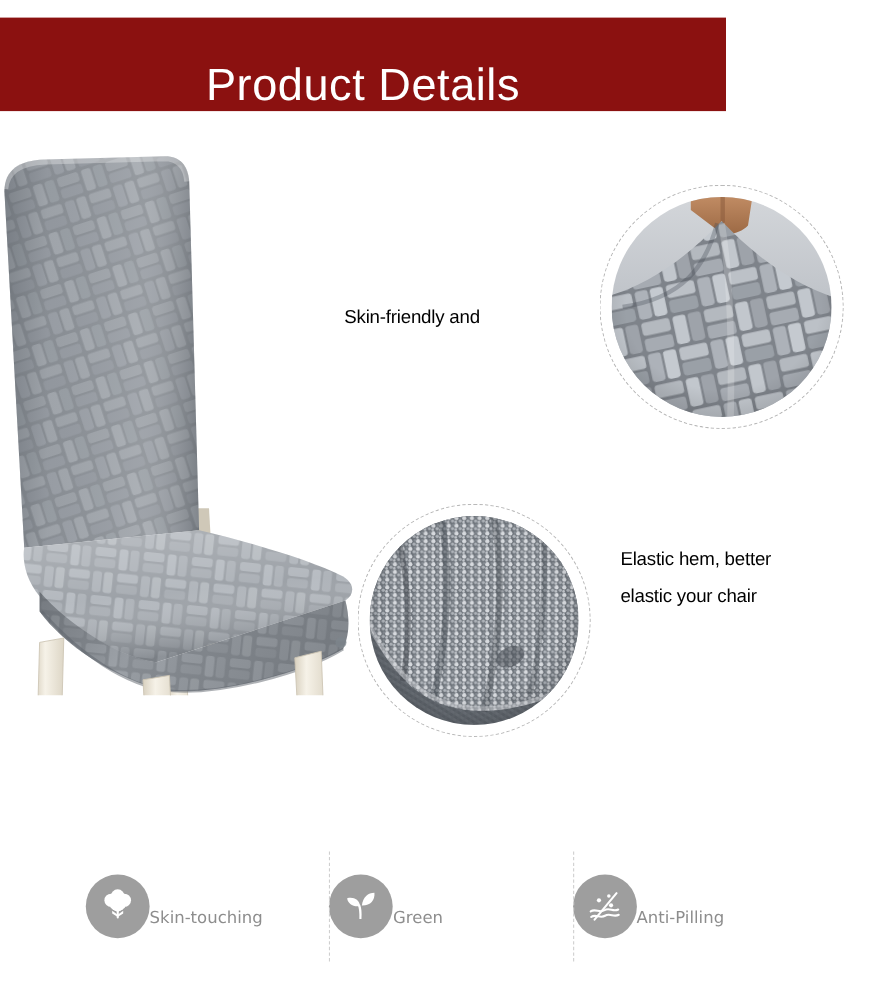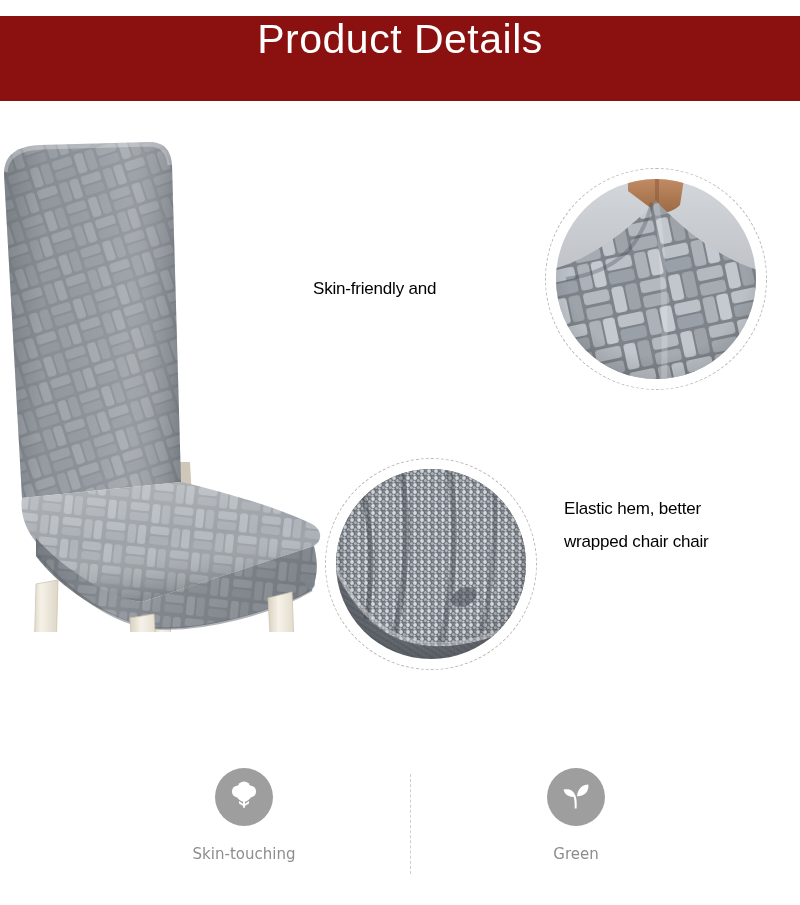--- a/index.html
+++ b/index.html
@@ -14,25 +14,25 @@
     overflow: hidden;
     font-family: "Liberation Sans", sans-serif;
     -webkit-font-smoothing: antialiased;
   }
 
   
   .banner {
     position: absolute;
     left: 0;
     top: 16px;
-    width: 800px;
+    width: 660px;
     height: 85px;
     background: #8b1110;
     display: flex;
-    align-items: flex-start;
+    align-items: flex-end;
     justify-content: center;
   }
   .banner-title {
     color: #ffffff;
     font-size: 41px;
     font-weight: 400;
     letter-spacing: 0.5px;
     font-family: "Liberation Sans", sans-serif;
   }
 
@@ -99,21 +99,20 @@
     left: 78px;
     top: 768px;
     width: 664px;
     height: 112px;
     display: flex;
   }
   .feature {
     flex: 1 1 0;
     position: relative;
     display: flex;
-    flex-direction: column;
     align-items: center;
   }
   .feature + .feature::before {
     content: "";
     position: absolute;
     left: 0;
     top: 6px;
     height: 100px;
     border-left: 1px dashed #cfcfcf;
   }
@@ -346,21 +345,21 @@
   </div>
   <div class="ring"></div>
 </div>
 
 <div class="callout" id="callout-skin">
   <div>Skin-friendly and</div>
 </div>
 
 <div class="callout" id="callout-hem">
   <div>Elastic hem, better</div>
-  <div>wrapped chair chair</div>
+  <div>elastic your chair</div>
 </div>
 
 <div class="features">
 
   <div class="feature">
     <div class="feature-icon">
       <svg width="34" height="34" viewBox="0 0 34 34">
         <g fill="#ffffff">
           <circle cx="11" cy="11.5" r="6.1"></circle>
           <circle cx="23" cy="11.5" r="6.1"></circle>
@@ -383,15 +382,32 @@
         <g fill="#ffffff">
           <path d="M16.5 16.8 C9.5 17.8, 5.2 14.2, 4.6 9.6 C10.4 8.2, 15.4 10.6, 16.5 16.8 Z"></path>
           <path d="M18 16.2 C18.8 8.4, 23.6 4.6, 29.4 4.6 C29.9 11.6, 25.8 16.4, 18 16.2 Z"></path>
           <path d="M16.4 15.6 C17.6 18.6, 18 22.4, 17.6 28.4 L15.7 28.4 C15.9 22.4, 15.3 18.6, 14.4 16.2 Z"></path>
         </g>
       </svg>
     </div>
     <div class="feature-label">Green</div>
   </div>
 
+  <div class="feature">
+    <div class="feature-icon">
+      <svg width="36" height="36" viewBox="0 0 36 36">
+        <g fill="none" stroke="#ffffff" stroke-width="1.9" stroke-linecap="round">
+          <path d="M5 22.5 C9.5 19.5, 13 24.5, 17.5 21.5 C22 18.5, 25.5 23.5, 30 20.8"></path>
+          <path d="M5.5 27.5 C10 24.6, 13.5 29.4, 18 26.5 C22.5 23.6, 26 28.4, 30.5 25.6"></path>
+          <path d="M28.5 6 L8.5 30"></path>
+        </g>
+        <g fill="#ffffff">
+          <circle cx="12.5" cy="12.5" r="1.9"></circle>
+          <circle cx="21.5" cy="8.5" r="1.6"></circle>
+          <circle cx="23.5" cy="17" r="1.9"></circle>
+        </g>
+      </svg>
+    </div>
+    <div class="feature-label">Anti-Pilling</div>
+  </div>
 
 
 </div>
 
 </body></html>

